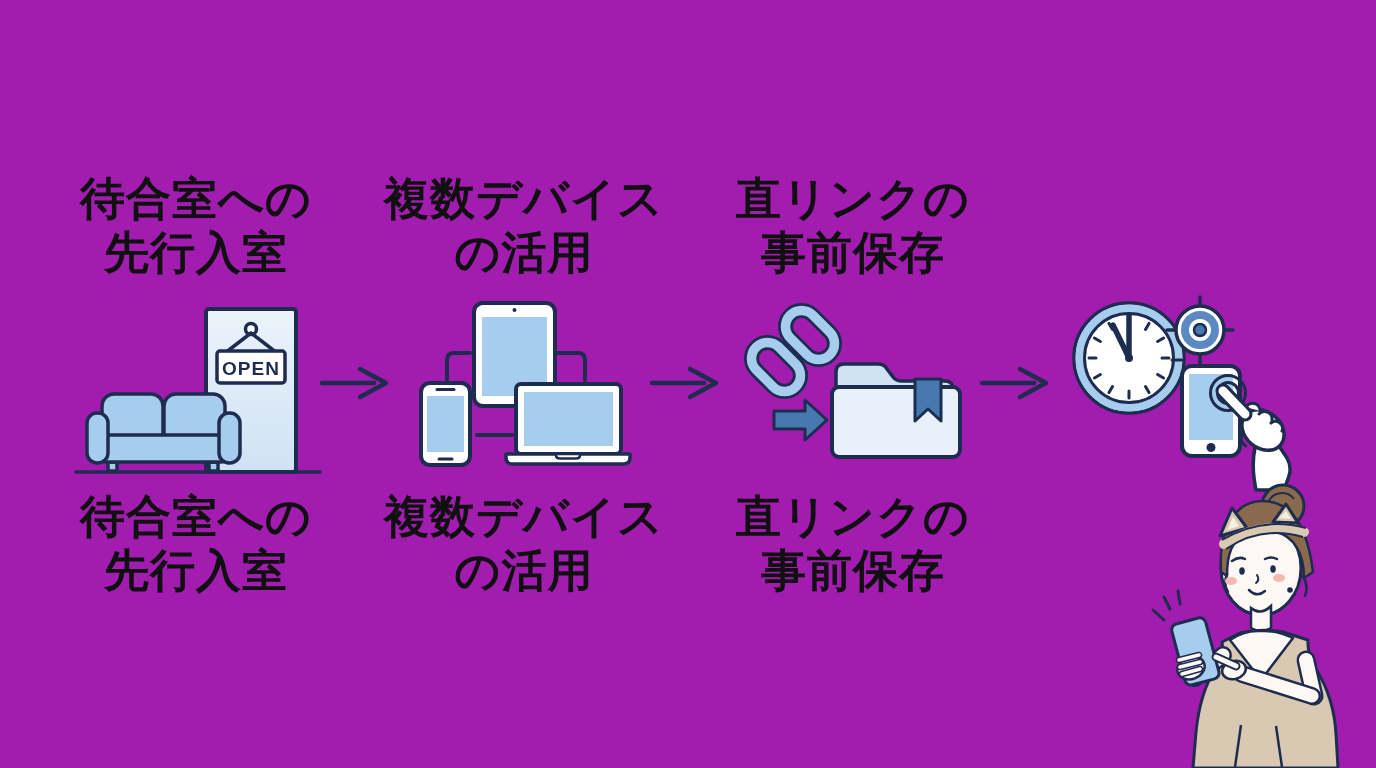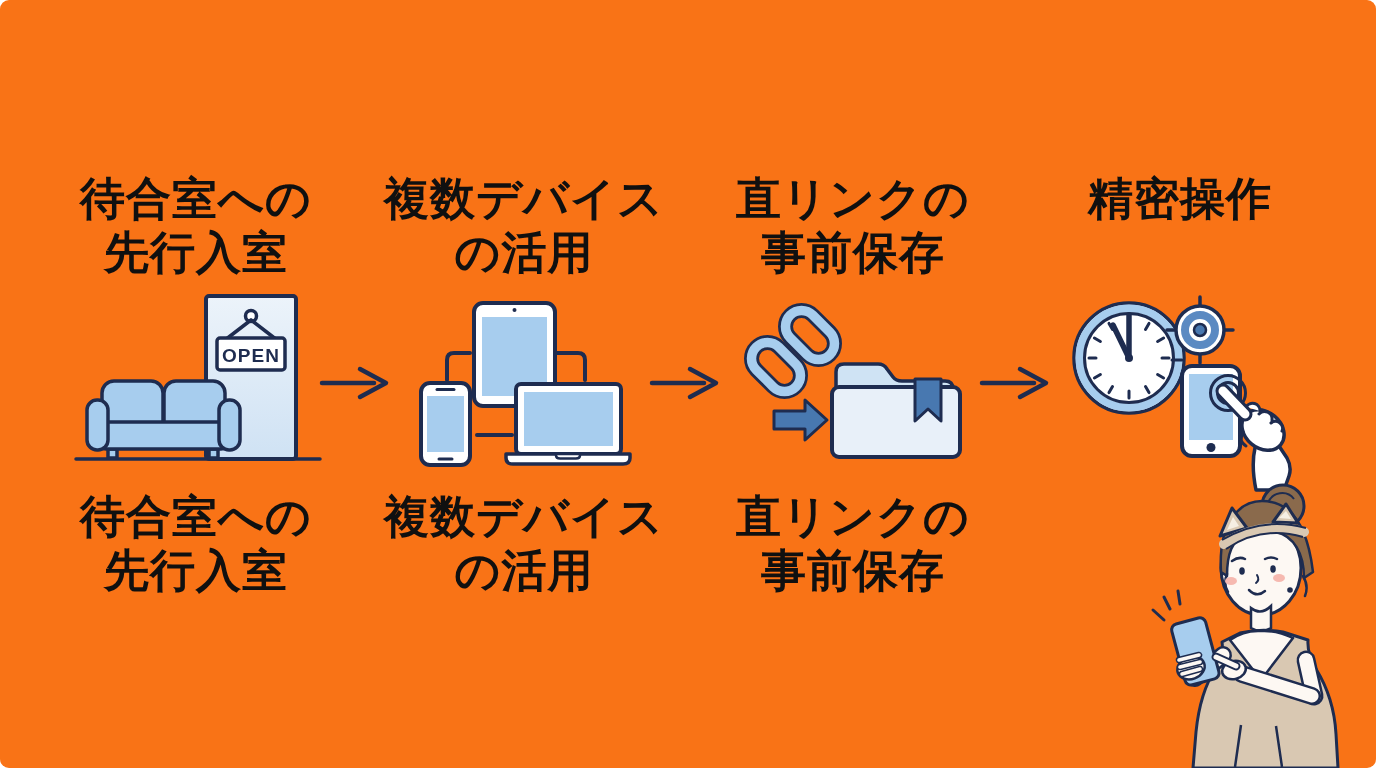--- a/index.html
+++ b/index.html
@@ -1,28 +1,28 @@
 <!DOCTYPE html>
 <html><head>
 <meta charset="utf-8">
 <style>
   * { margin:0; padding:0; box-sizing:border-box; }
   html,body { background:#ffffff; }
   body { font-family:"Liberation Sans","DejaVu Sans",sans-serif; }
-  .canvas { position:relative; width:1376px; height:768px; background:#f97316; overflow:hidden;border-radius:9px; }
+  .canvas { position:relative; width:1376px; height:768px; background:#a21caf; overflow:hidden; }
   .title, .caption {
     position:absolute; width:344px; text-align:center;
     font-weight:900; font-size:45px; line-height:1.2;
     color:#101010; letter-spacing:1px; white-space:nowrap;
   }
   .title { top:172px; }
   .caption { top:490px; }
   .pos1 { left:24px; } .pos2 { left:352px; } .pos3 { left:681px;font-family:Liberation Serif, serif; } .pos4 { left:1008px; }
   .icon { position:absolute; }
-  .i1 { left:60px;  top:283px; width:280px; height:190px; }
+  .i1 { left:60px;  top:296px; width:280px; height:190px; }
   .i2 { left:400px; top:290px; width:280px; height:190px; }
   .i3 { left:720px; top:292px; width:280px; height:190px; }
   .i4 { left:1058px;top:290px; width:262px; height:202px; }
   .arrow { position:absolute; width:76px; height:42px; top:362px; }
   .a1 { left:318px; } .a2 { left:648px; } .a3 { left:978px; }
   .woman { left:1080px; top:470px; width:296px; height:298px; }
   svg { display:block; width:100%; height:100%; }
   .open-text { font-family:"Liberation Sans","DejaVu Sans",sans-serif; font-weight:bold; font-size:19px; letter-spacing:1px; fill:#1e2c50; }
 </style>
 </head>
@@ -36,21 +36,20 @@
   </div>
   <div class="title pos2">
     <div>複数デバイス</div>
     <div>の活用</div>
   </div>
   <div class="title pos3">
     <div>直リンクの</div>
     <div>事前保存</div>
   </div>
   <div class="title pos4">
-    <div>精密操作</div>
   </div>
 
   <div class="icon i1">
     <svg viewBox="0 0 280 190">
       <defs>
         <linearGradient id="doorG" x1="0" y1="0" x2="0" y2="1">
           <stop offset="0" stop-color="#ecf3fa"></stop>
             <stop offset="1" stop-color="#cfe2f4"></stop>
         </linearGradient>
       </defs>

